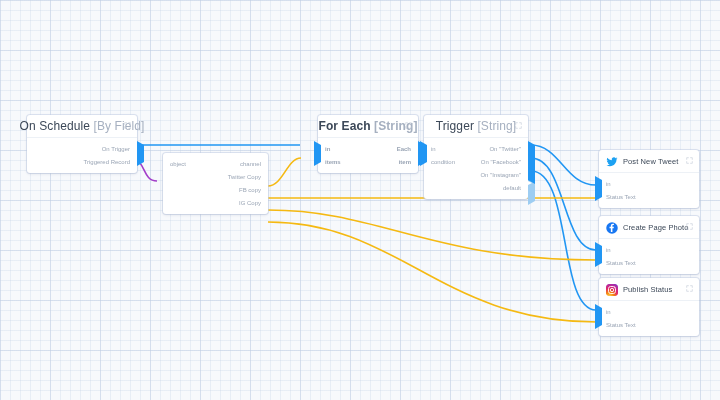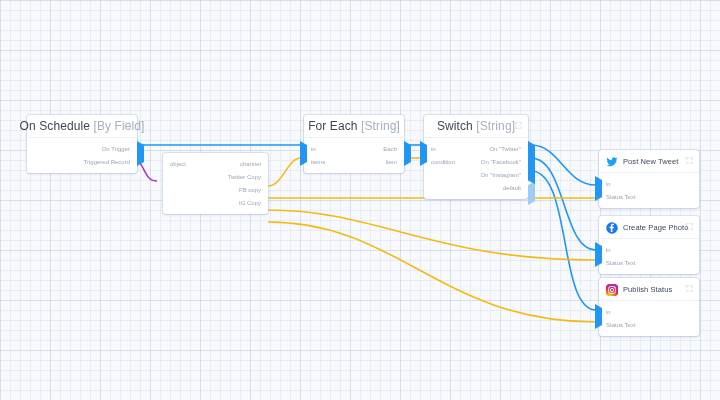--- a/index.html
+++ b/index.html
@@ -204,21 +204,21 @@
         <span class="lbl-out">FB copy</span>
         <span class="port" style="right:-4px; top:3px;"><span class="port-dot port-yellow"></span></span>
       </div>
       <div class="row">
         <span class="lbl-out">IG Copy</span>
         <span class="port" style="right:-4px; top:3px;"><span class="port-dot port-yellow"></span></span>
       </div>
     </div>
   </div>
 
-  <div class="node" style="left:304px; top:115px; width:100px;">
+  <div class="node" style="left:318px; top:115px; width:100px;font-weight:bold;">
     <div class="node-header">
       <span class="node-title"><span>For Each</span> <span class="dim">[String]</span></span>
       <svg class="expand-icon" viewBox="0 0 10 10">
         <path d="M1,4 L1,1 L4,1 M6,1 L9,1 L9,4 M9,6 L9,9 L6,9 M4,9 L1,9 L1,6" stroke="#b8c2d0" stroke-width="1" fill="none"></path>
       </svg>
     </div>
     <div class="node-body">
       <div class="row row-split">
         <span class="lbl-in">in</span>
         <span class="lbl-out">Each</span>
@@ -229,21 +229,21 @@
         <span class="lbl-in">items</span>
         <span class="lbl-out">item</span>
         <span class="port" style="left:-4px; top:3px;"><span class="port-dot port-yellow"></span></span>
         <span class="port" style="right:-4px; top:3px;"><span class="port-dot port-yellow"></span></span>
       </div>
     </div>
   </div>
 
   <div class="node" style="left:424px; top:115px; width:104px;">
     <div class="node-header">
-      <span class="node-title"><span>Switch</span> <span class="dim">[String]</span></span>
+      <span class="node-title"><span>Trigger</span> <span class="dim">[String]</span></span>
       <svg class="expand-icon" viewBox="0 0 10 10">
         <path d="M1,4 L1,1 L4,1 M6,1 L9,1 L9,4 M9,6 L9,9 L6,9 M4,9 L1,9 L1,6" stroke="#b8c2d0" stroke-width="1" fill="none"></path>
       </svg>
     </div>
     <div class="node-body">
       <div class="row row-split">
         <span class="lbl-in">in</span>
         <span class="lbl-out">On "Twitter"</span>
         <span class="port" style="left:-4px; top:2.5px;"><span class="tri"></span></span>
         <span class="port" style="right:-7px; top:2.5px;"><span class="tri"></span></span>

